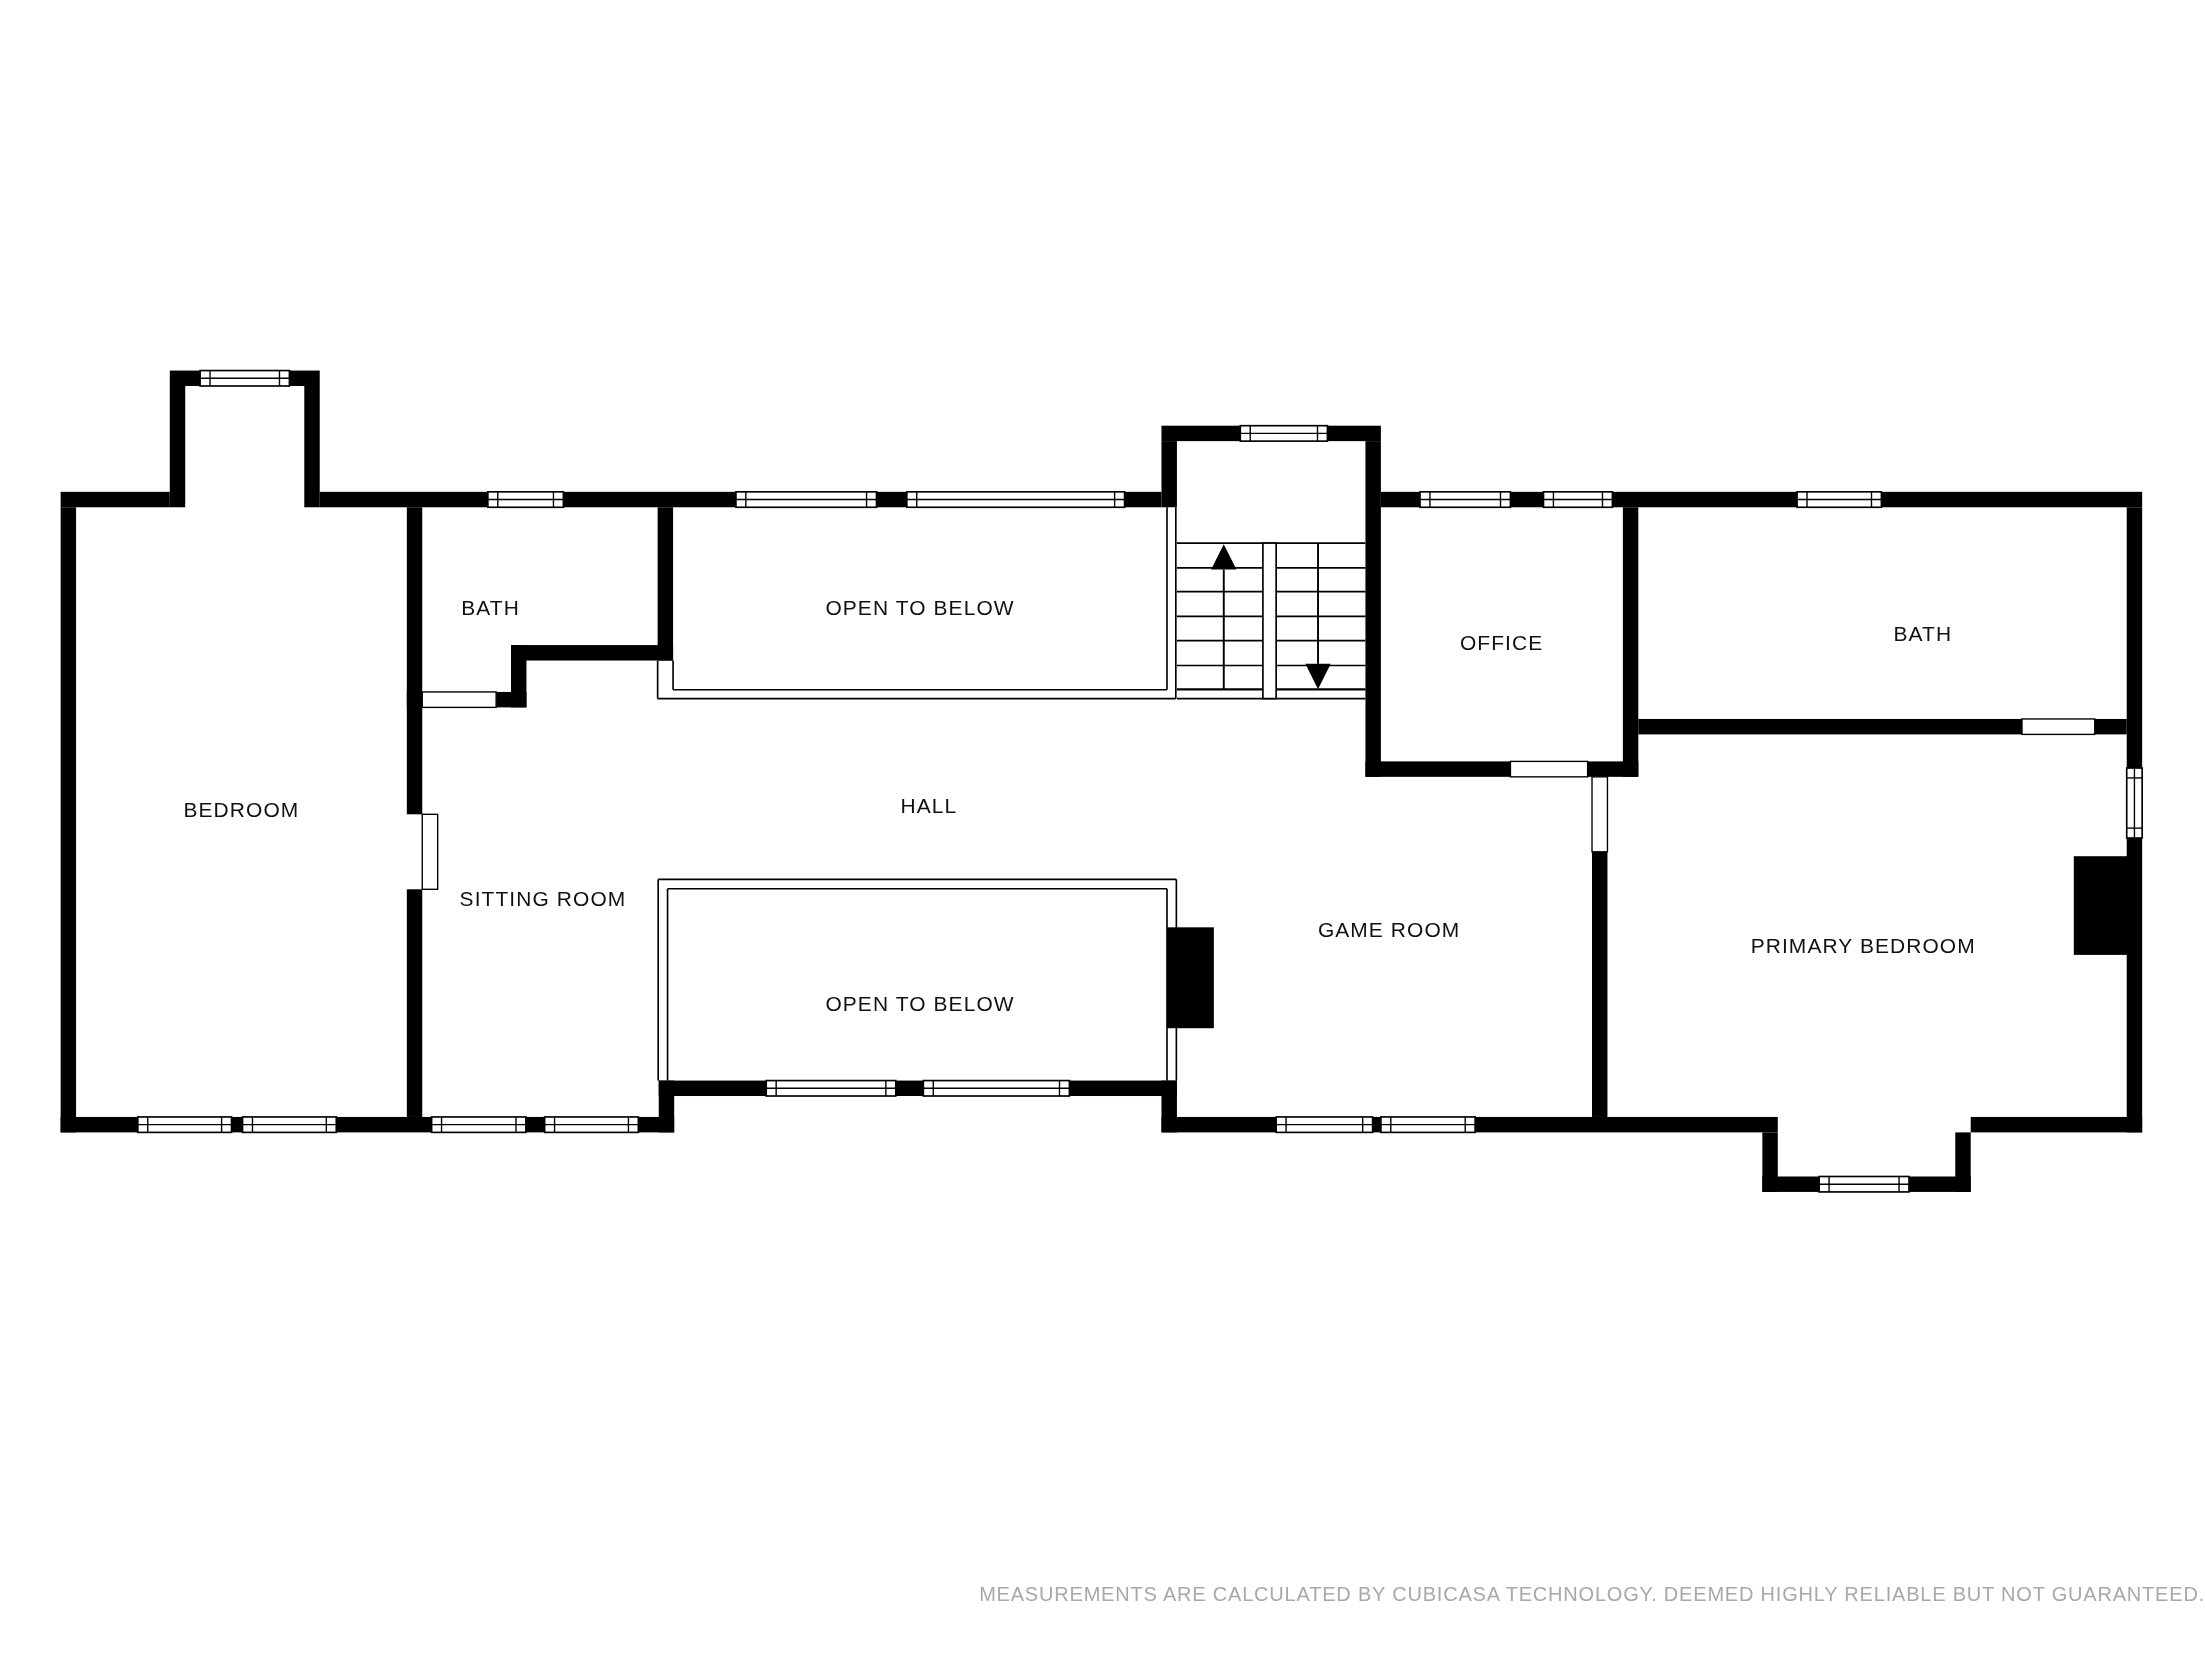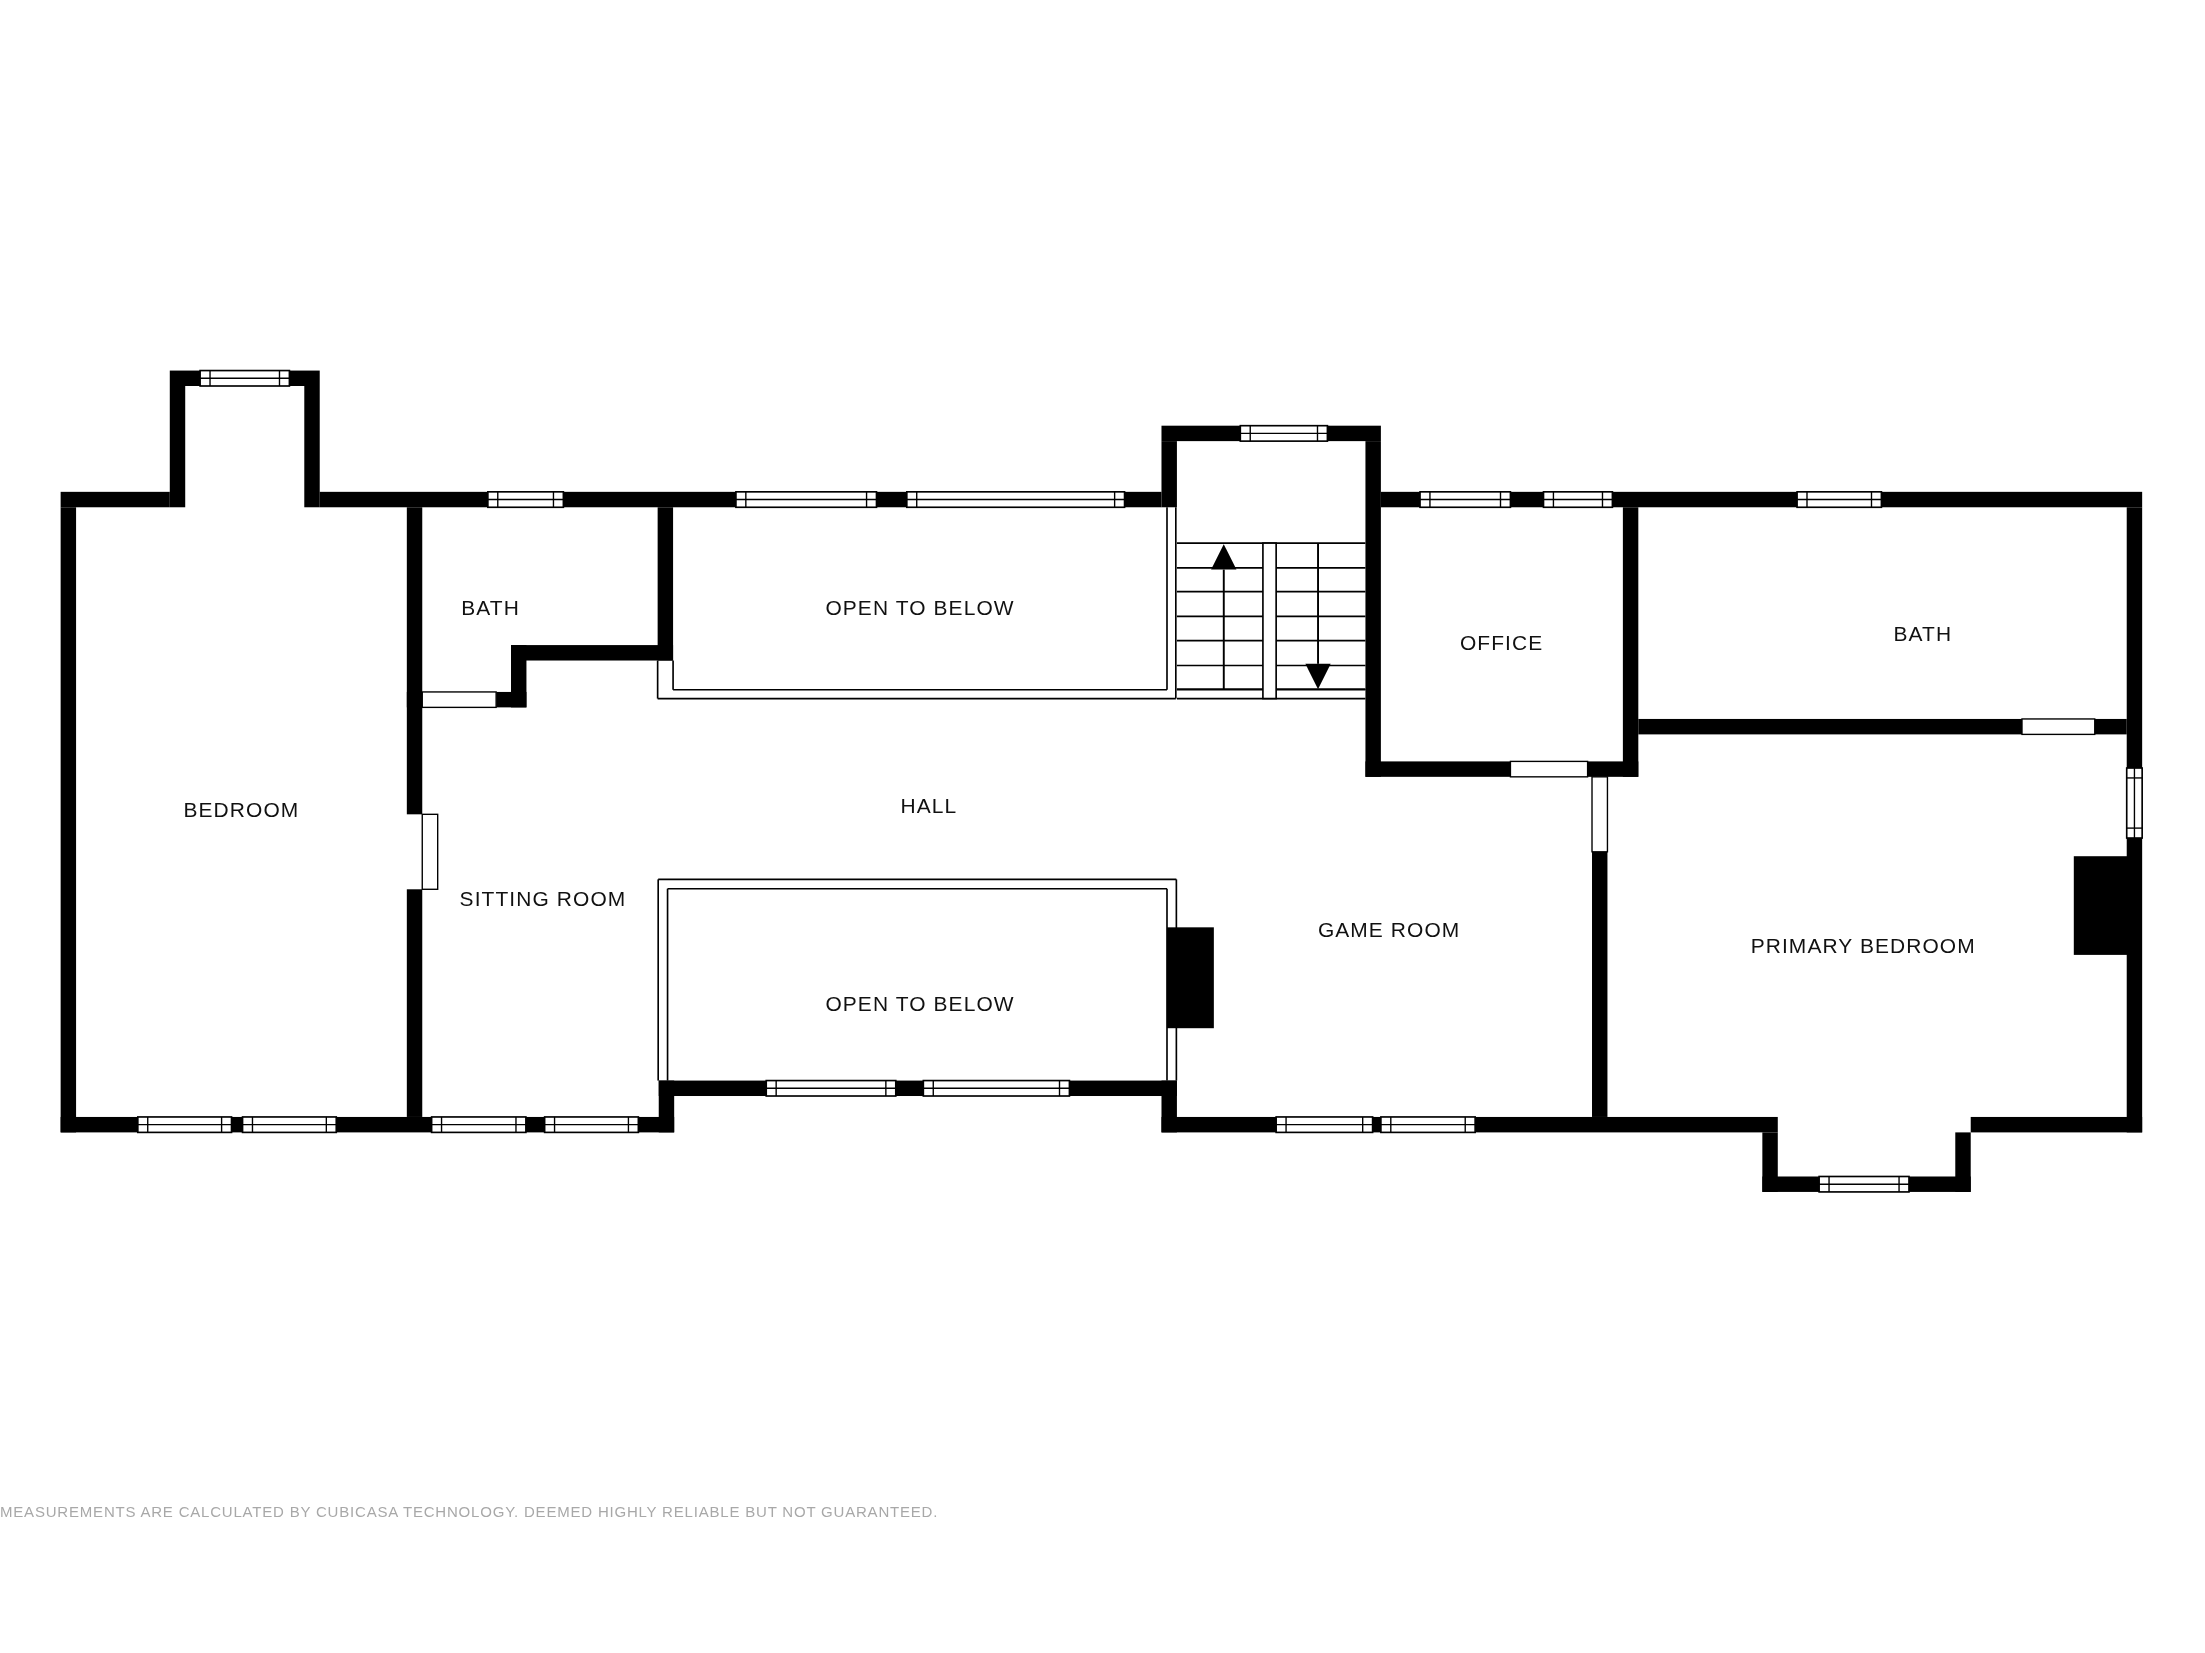--- a/index.html
+++ b/index.html
@@ -1,21 +1,21 @@
 <!DOCTYPE html>
 <html style="font-size:8.8px"><head>
 <meta charset="utf-8">
 <style>
   html,body{margin:0;padding:0;background:#ffffff;}
   body{width:2205px;height:1654px;position:relative;font-family:"Liberation Sans",sans-serif;}
   #plan-wrap{position:absolute;inset:0;}
   svg{display:block;width:100%;height:100%;}
   .room-label{font-family:"Liberation Sans",sans-serif;font-size:38px;letter-spacing:2px;fill:#111111;}
-  #footer-disclaimer{position:absolute;left:0;right:0;top:1503px;text-align:left;
-    font-size:15px;letter-spacing:0.8px;color:#a8a8a8;font-family:"Liberation Sans",sans-serif;}
+  #footer-disclaimer{position:absolute;left:0;right:0;top:1583px;text-align:right;
+    font-size:20px;letter-spacing:0.8px;color:#a8a8a8;font-family:"Liberation Sans",sans-serif;}
 </style>
 </head>
 <body>
 
 <div id="plan-wrap">
   <svg id="plan-svg" viewBox="0 0 4000 3000" xmlns="http://www.w3.org/2000/svg">
       <rect x="0" y="0" width="4000" height="3000" fill="#ffffff"></rect>
       <rect x="110" y="892" width="198" height="28" fill="#000000"></rect>
       <rect x="580" y="892" width="1527" height="28" fill="#000000"></rect>
       <rect x="2505" y="892" width="1381" height="28" fill="#000000"></rect>

